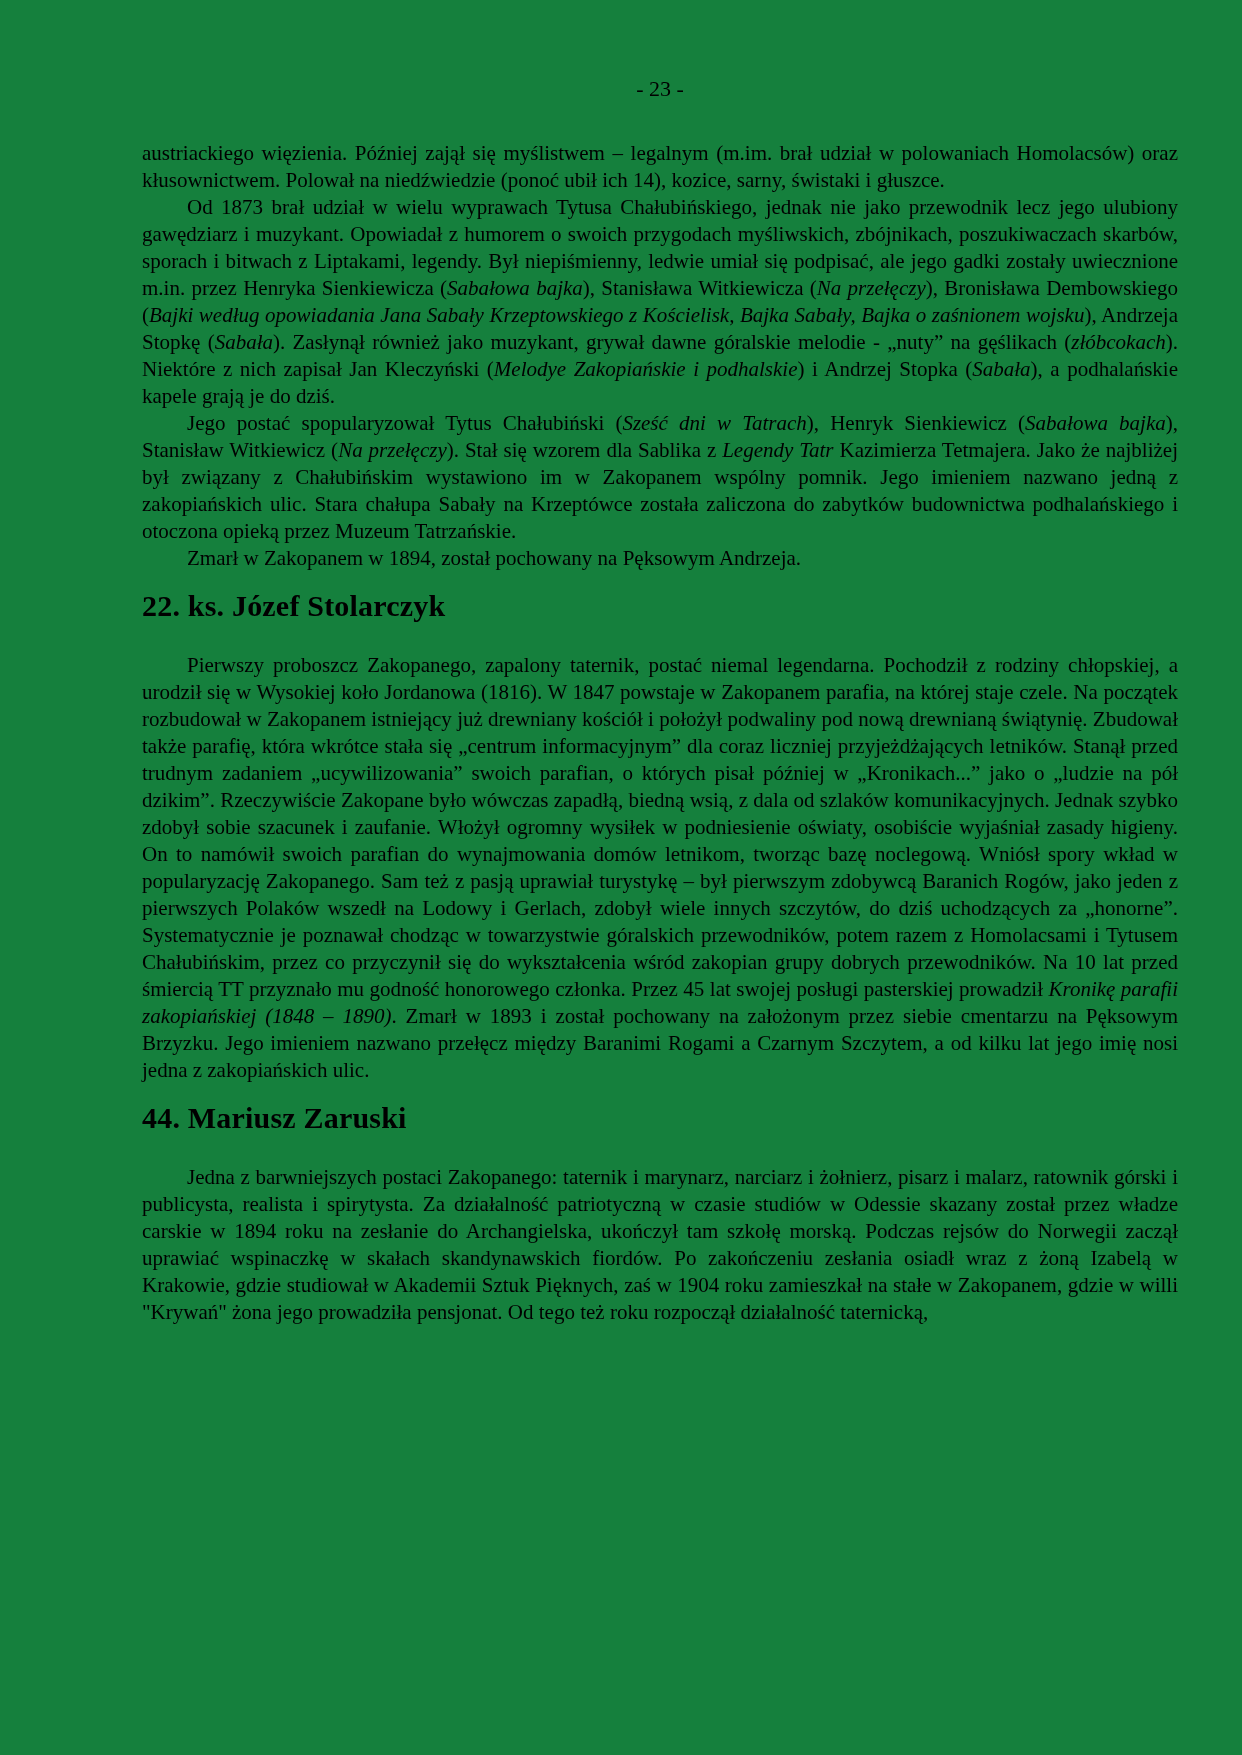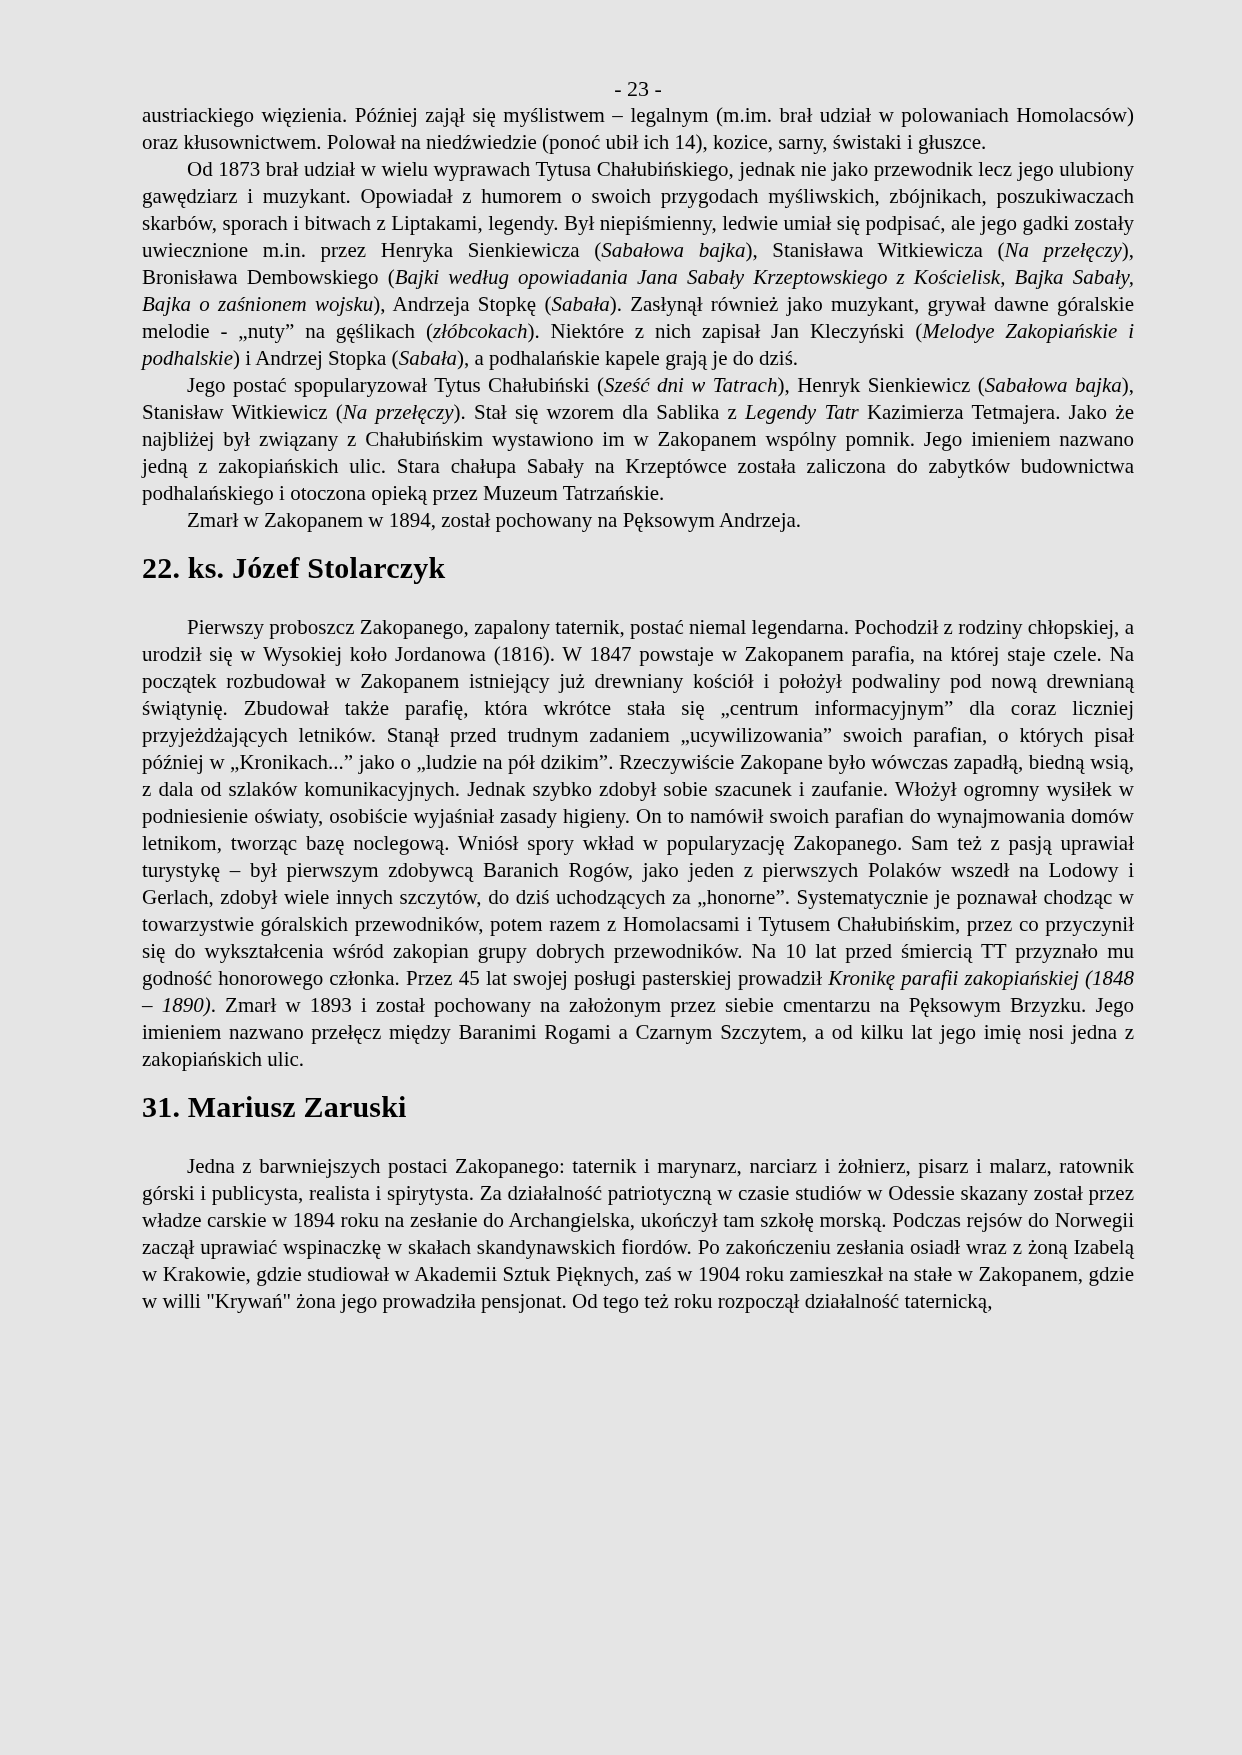--- a/index.html
+++ b/index.html
@@ -5,34 +5,35 @@
   html, body {
     margin: 0;
     padding: 0;
     background: #ffffff;
   }
   .page {
     position: relative;
     width: 1242px;
     height: 1755px;
     margin: 0 auto;
-    background: #e5e5e5;
+    background: #15803d;
     color: #000000;
     font-family: "Liberation Serif", serif;
     box-sizing: border-box;
-    padding: 75px 108px 0 142px;
+    padding: 75px 64px 0 142px;
     overflow: hidden;
   }
   .page-header {
     text-align: center;
     font-size: 22px;
     line-height: 27px;
     white-space: pre;
   }
   .document-body {
+    margin-top: 38px;
   }
   p.paragraph {
     margin: 0;
     font-size: 21px;
     line-height: 27px;
     text-align: justify;
     text-justify: inter-word;
   }
   p.paragraph.indent {
     text-indent: 45px;
@@ -51,16 +52,16 @@
 
 <div class="page">
   <div class="page-header">- 23 -</div>
   <div class="document-body">
       <p class="paragraph"><span>austriackiego więzienia. Później zajął się myślistwem – legalnym (m.im. brał udział w polowaniach Homolacsów) oraz kłusownictwem. Polował na niedźwiedzie (ponoć ubił ich 14), kozice, sarny, świstaki i głuszce.</span></p>
       <p class="paragraph indent"><span>Od 1873 brał udział w wielu wyprawach Tytusa Chałubińskiego, jednak nie jako przewodnik lecz jego ulubiony gawędziarz i muzykant. Opowiadał z humorem o swoich przygodach myśliwskich, zbójnikach, poszukiwaczach skarbów, sporach i bitwach z Liptakami, legendy. Był niepiśmienny, ledwie umiał się podpisać, ale jego gadki zostały uwiecznione m.in. przez Henryka Sienkiewicza (</span><em>Sabałowa bajka</em><span>), Stanisława Witkiewicza (</span><em>Na przełęczy</em><span>), Bronisława Dembowskiego (</span><em>Bajki według opowiadania Jana Sabały Krzeptowskiego z Kościelisk, Bajka Sabały, Bajka o zaśnionem wojsku</em><span>), Andrzeja Stopkę (</span><em>Sabała</em><span>). Zasłynął również jako muzykant, grywał dawne góralskie melodie - „nuty” na gęślikach (</span><em>złóbcokach</em><span>). Niektóre z nich zapisał Jan Kleczyński (</span><em>Melodye Zakopiańskie i podhalskie</em><span>) i Andrzej Stopka (</span><em>Sabała</em><span>), a podhalańskie kapele grają je do dziś.</span></p>
       <p class="paragraph indent"><span>Jego postać spopularyzował Tytus Chałubiński (</span><em>Sześć dni w Tatrach</em><span>), Henryk Sienkiewicz (</span><em>Sabałowa bajka</em><span>), Stanisław Witkiewicz (</span><em>Na przełęczy</em><span>). Stał się wzorem dla Sablika z </span><em>Legendy Tatr</em><span> Kazimierza Tetmajera. Jako że najbliżej był związany z Chałubińskim wystawiono im w Zakopanem wspólny pomnik. Jego imieniem nazwano jedną z zakopiańskich ulic. Stara chałupa Sabały na Krzeptówce została zaliczona do zabytków budownictwa podhalańskiego i otoczona opieką przez Muzeum Tatrzańskie.</span></p>
       <p class="paragraph indent"><span>Zmarł w Zakopanem w 1894, został pochowany na Pęksowym Andrzeja.</span></p>
       <h2 class="heading"><span>22. ks. Józef Stolarczyk</span></h2>
       <p class="paragraph indent"><span>Pierwszy proboszcz Zakopanego, zapalony taternik, postać niemal legendarna. Pochodził z rodziny chłopskiej, a urodził się w Wysokiej koło Jordanowa (1816). W 1847 powstaje w Zakopanem parafia, na której staje czele. Na początek rozbudował w Zakopanem istniejący już drewniany kościół i położył podwaliny pod nową drewnianą świątynię. Zbudował także parafię, która wkrótce stała się „centrum informacyjnym” dla coraz liczniej przyjeżdżających letników. Stanął przed trudnym zadaniem „ucywilizowania” swoich parafian, o których pisał później w „Kronikach...” jako o „ludzie na pół dzikim”. Rzeczywiście Zakopane było wówczas zapadłą, biedną wsią, z dala od szlaków komunikacyjnych. Jednak szybko zdobył sobie szacunek i zaufanie. Włożył ogromny wysiłek w podniesienie oświaty, osobiście wyjaśniał zasady higieny. On to namówił swoich parafian do wynajmowania domów letnikom, tworząc bazę noclegową. Wniósł spory wkład w popularyzację Zakopanego. Sam też z pasją uprawiał turystykę – był pierwszym zdobywcą Baranich Rogów, jako jeden z pierwszych Polaków wszedł na Lodowy i Gerlach, zdobył wiele innych szczytów, do dziś uchodzących za „honorne”. Systematycznie je poznawał chodząc w towarzystwie góralskich przewodników, potem razem z Homolacsami i Tytusem Chałubińskim, przez co przyczynił się do wykształcenia wśród zakopian grupy dobrych przewodników. Na 10 lat przed śmiercią TT przyznało mu godność honorowego członka. Przez 45 lat swojej posługi pasterskiej prowadził </span><em>Kronikę parafii zakopiańskiej (1848 – 1890)</em><span>. Zmarł w 1893 i został pochowany na założonym przez siebie cmentarzu na Pęksowym Brzyzku. Jego imieniem nazwano przełęcz między Baranimi Rogami a Czarnym Szczytem, a od kilku lat jego imię nosi jedna z zakopiańskich ulic.</span></p>
-      <h2 class="heading"><span>31. Mariusz Zaruski</span></h2>
+      <h2 class="heading"><span>44. Mariusz Zaruski</span></h2>
       <p class="paragraph indent"><span>Jedna z barwniejszych postaci Zakopanego: taternik i marynarz, narciarz i żołnierz, pisarz i malarz, ratownik górski i publicysta, realista i spirytysta. Za działalność patriotyczną w czasie studiów w Odessie skazany został przez władze carskie w 1894 roku na zesłanie do Archangielska, ukończył tam szkołę morską. Podczas rejsów do Norwegii zaczął uprawiać wspinaczkę w skałach skandynawskich fiordów. Po zakończeniu zesłania osiadł wraz z żoną Izabelą w Krakowie, gdzie studiował w Akademii Sztuk Pięknych, zaś w 1904 roku zamieszkał na stałe w Zakopanem, gdzie w willi "Krywań" żona jego prowadziła pensjonat. Od tego też roku rozpoczął działalność taternicką,</span></p>
     </div>
 </div>
 
 </body></html>

